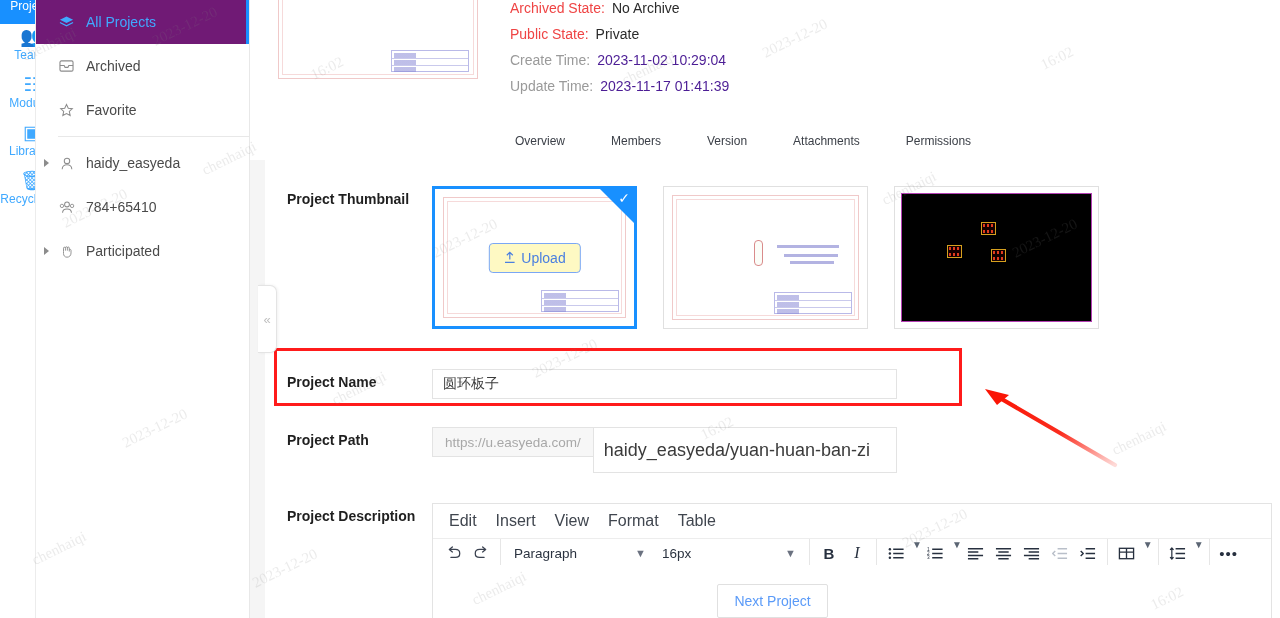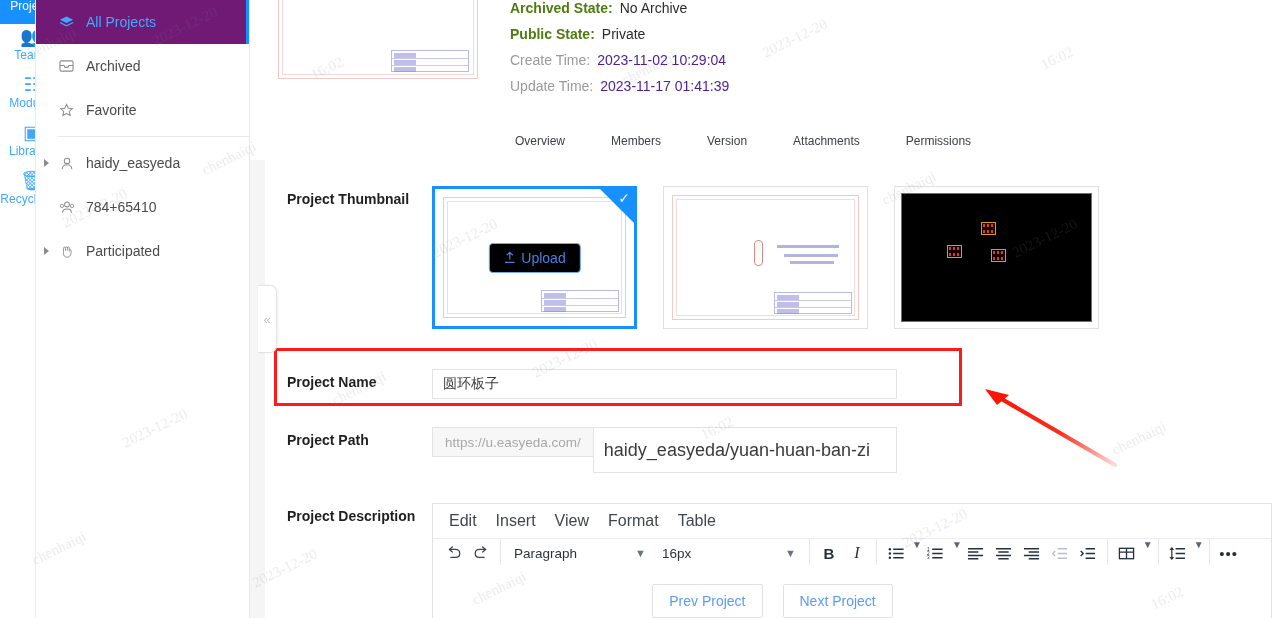--- a/index.html
+++ b/index.html
@@ -75,21 +75,21 @@
   .detail-head {
     background: #fff; padding: 0 0 0 0; position: relative; height: 160px;
   }
   .head-inner { display: flex; padding: 0 20px; gap: 24px; }
   .head-thumb {
     width: 216px; height: 84px; margin-top: -4px; flex: 0 0 216px;
     position: relative; overflow: hidden; background:#fff;
   }
   .meta { padding-top: 0; font-size: 14px; }
   .meta-row { display: flex; align-items: baseline; height: 26px; white-space: nowrap; }
-  .meta-k { font-weight: bold; color: #4d7c0f; }
+  .meta-k { font-weight: normal; color: #ef4444; }
   .meta-k.dim { font-weight: normal; color: #9a9a9a; }
   .meta-v { margin-left: 7px; color: #2b2b2b; }
   .meta-v.dim { color: #4c1d95; }
 
   .tabs {
     display: flex; gap: 46px; padding-left: 265px;
     position: absolute; left: 0; bottom: 12px;
   }
   .tab { font-size: 12px; color: #3c4048; cursor: pointer; }
 
@@ -113,21 +113,21 @@
   .thumb .check-corner {
     position: absolute; top: 0; right: 0; width: 0; height: 0;
     border-top: 34px solid #1890ff; border-left: 34px solid transparent;
   }
   .thumb .check-mark {
     position: absolute; top: 2px; right: 4px; color: #fff;
     font-size: 14px; line-height: 1;
   }
   .upload-btn {
     position: absolute; left: 50%; top: 50%; transform: translate(-50%,-50%);
-    border: 1px solid #7aa7f5; border-radius: 4px; background: #000000;
+    border: 1px solid #7aa7f5; border-radius: 4px; background: #fef9c3;
     color: #4a7fe0; font-size: 14px; padding: 6px 14px;
     display: flex; align-items: center; gap: 6px; white-space: nowrap;
     z-index: 4; cursor: pointer;
   }
   
   .sheet { position: absolute; inset: 8px; border: 1px solid #f0c9c9; }
   .sheet::before {
     content: ""; position: absolute; inset: 3px; border: 1px solid #f6dada;
   }
   .titleblock {
@@ -535,21 +535,20 @@
               <div class="tb-sep"></div>
 
               <div class="tb-btn" style="font-size:15px;letter-spacing:1px">•••</div>
             </div>
 
             <div style="height:48px;background:#fff"></div>
           </div>
         </div>
 
         <div class="bottom-btns">
-          <button class="nav-btn">Prev Project</button>
           <button class="nav-btn">Next Project</button>
         </div>
 
       </div>
     </div>
   </div>
 
   <svg class="arrow-svg" width="150" height="85" viewBox="0 0 150 85">
     <defs>
       <linearGradient id="ag" x1="1" y1="1" x2="0" y2="0">

